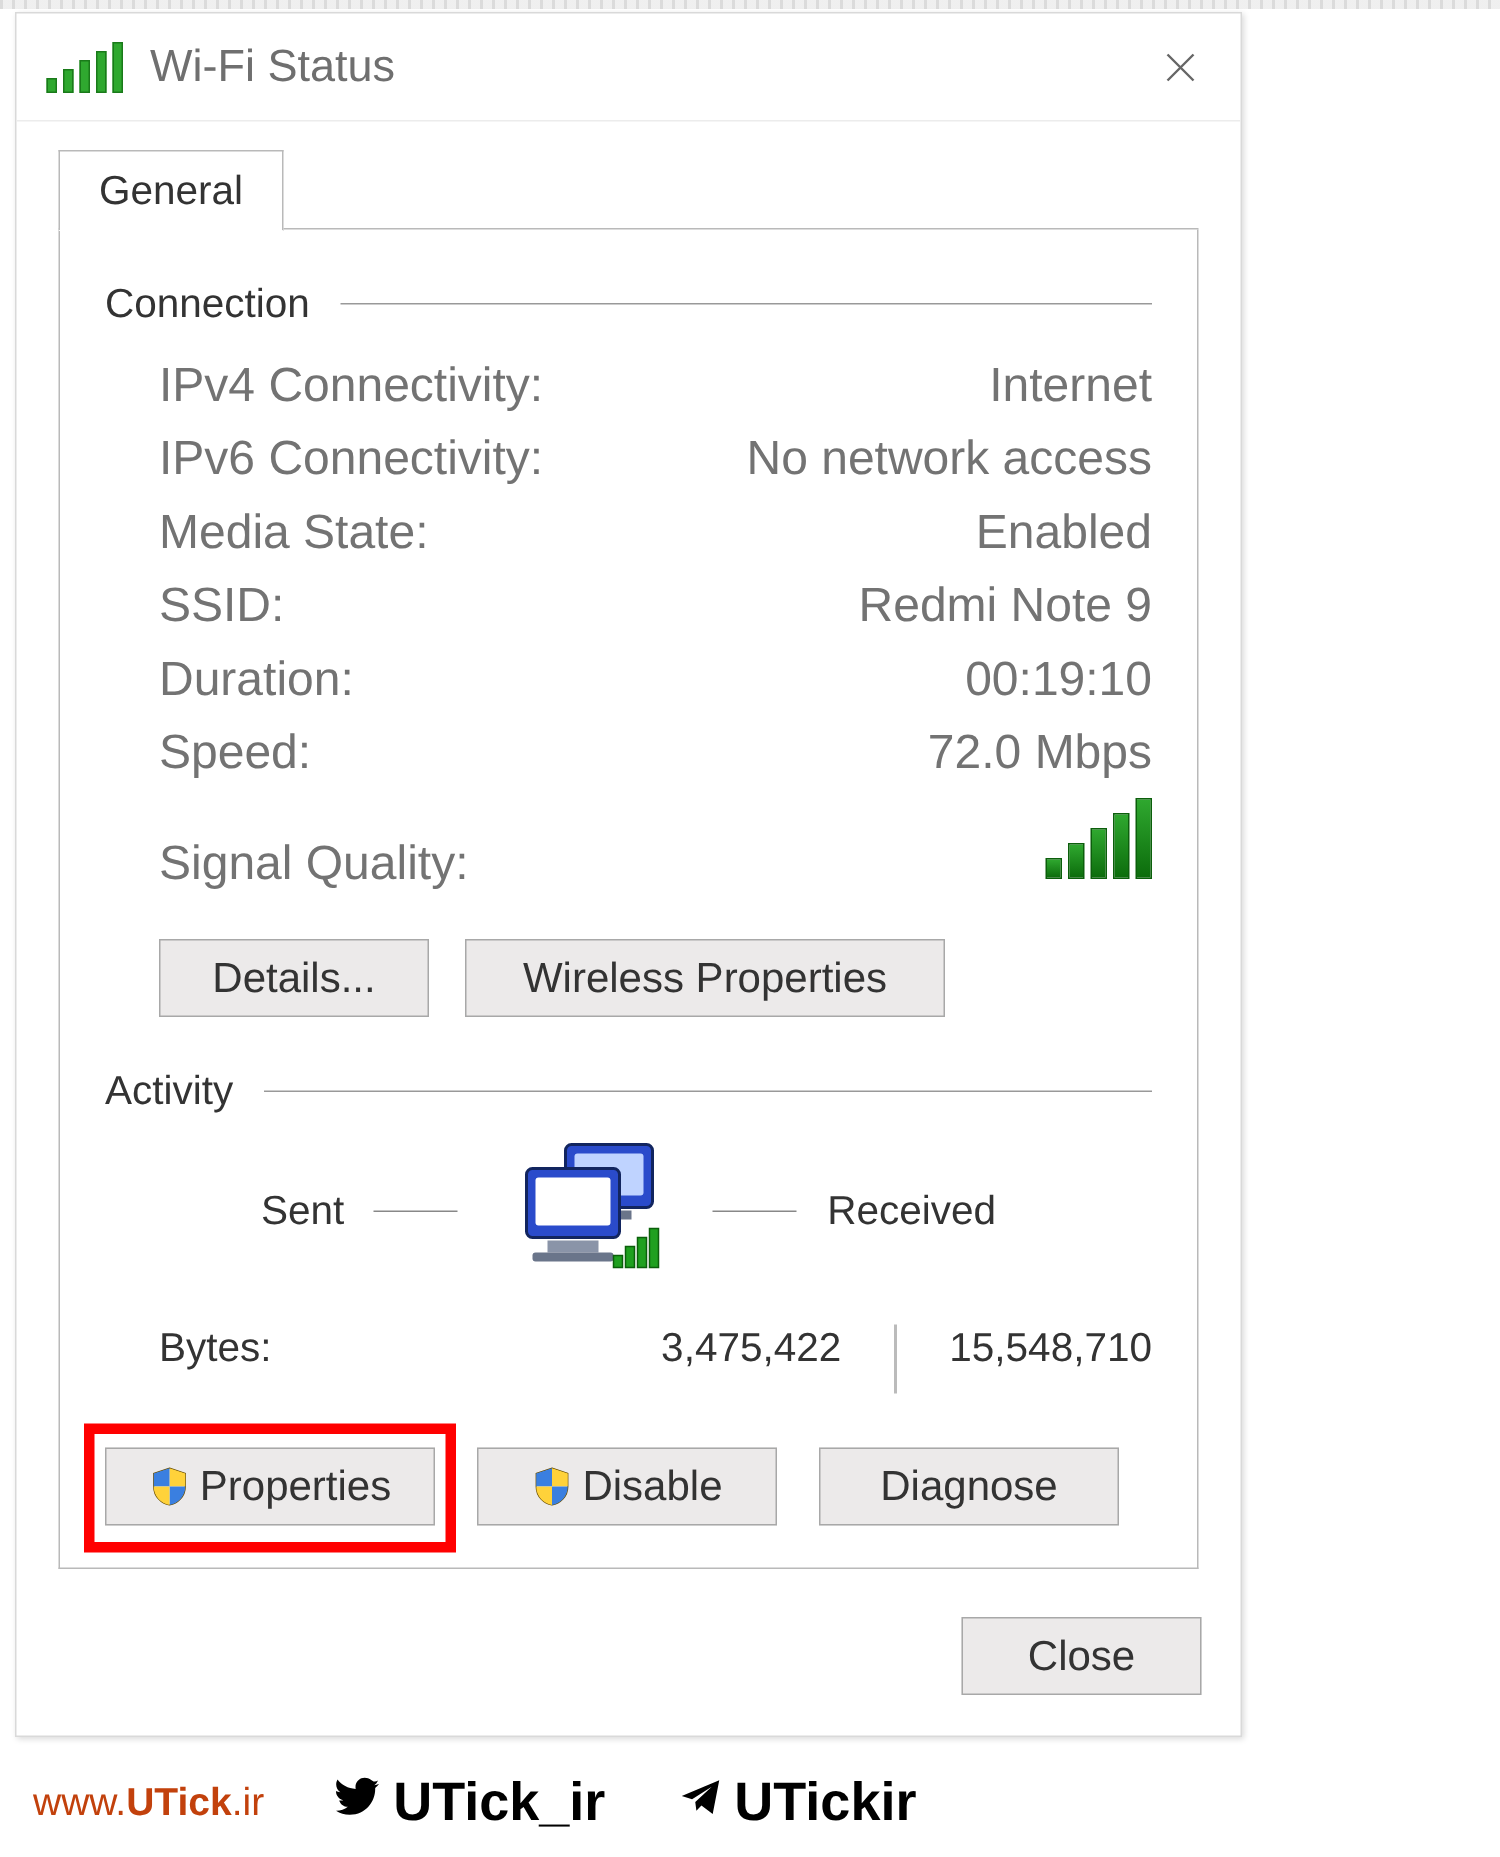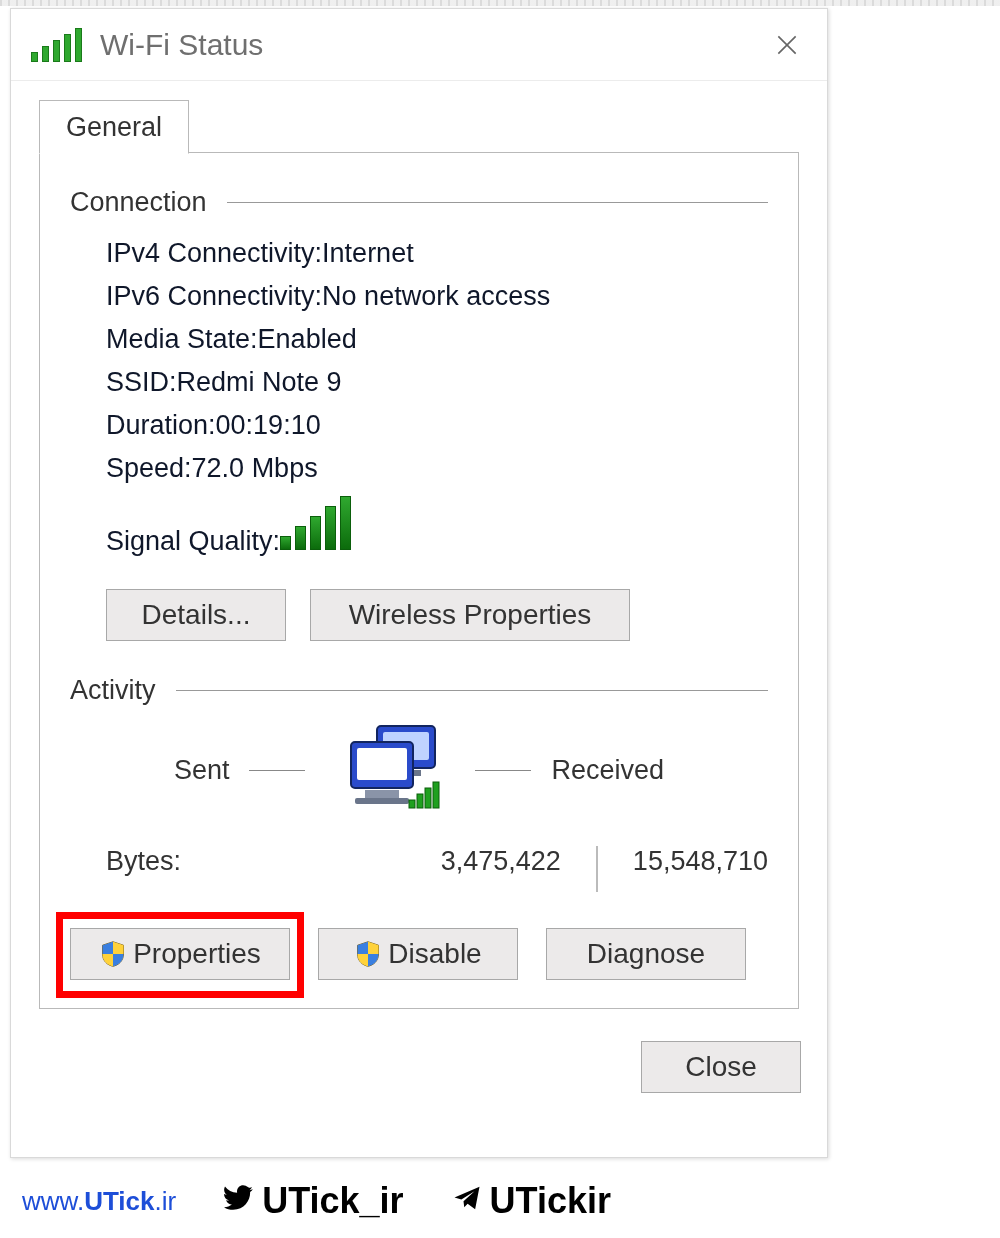--- a/index.html
+++ b/index.html
@@ -82,22 +82,23 @@
   }
   .group-head .gh-line{
     flex:1;
     border-top:1px solid #999;
   }
 
   
   .rows { margin-left:36px; }
   .row{
     display:flex;
-    font-size:27px;
-    color:#0f172a;
+    justify-content:space-between;
+    font-size:32px;
+    color:#737373;
     padding:6px 0;
   }
   .row .r-label{}
   .row .r-value{ text-align:right; }
 
   
   .bigbars{
     display:inline-flex;
     align-items:flex-end;
     gap:4px;
@@ -205,21 +206,21 @@
   
   .footer{
     position:absolute;
     left:22px;
     bottom:16px;
     display:flex;
     align-items:center;
     gap:48px;
     font-family:Arial,sans-serif;
   }
-  .footer .fw{ font-size:26px; color:#1d4ed8;}
+  .footer .fw{ font-size:26px; color:#c2410c;}
   .footer .fw b{ font-weight:700;}
   .footer .fitem{
     font-size:36px; font-weight:700; color:#000;
     display:inline-flex; align-items:center; gap:8px;
   }
   .footer svg{ width:30px; height:30px;}
 
   
   .edge-top{
     position:absolute; left:0; right:0; top:0; height:6px;

